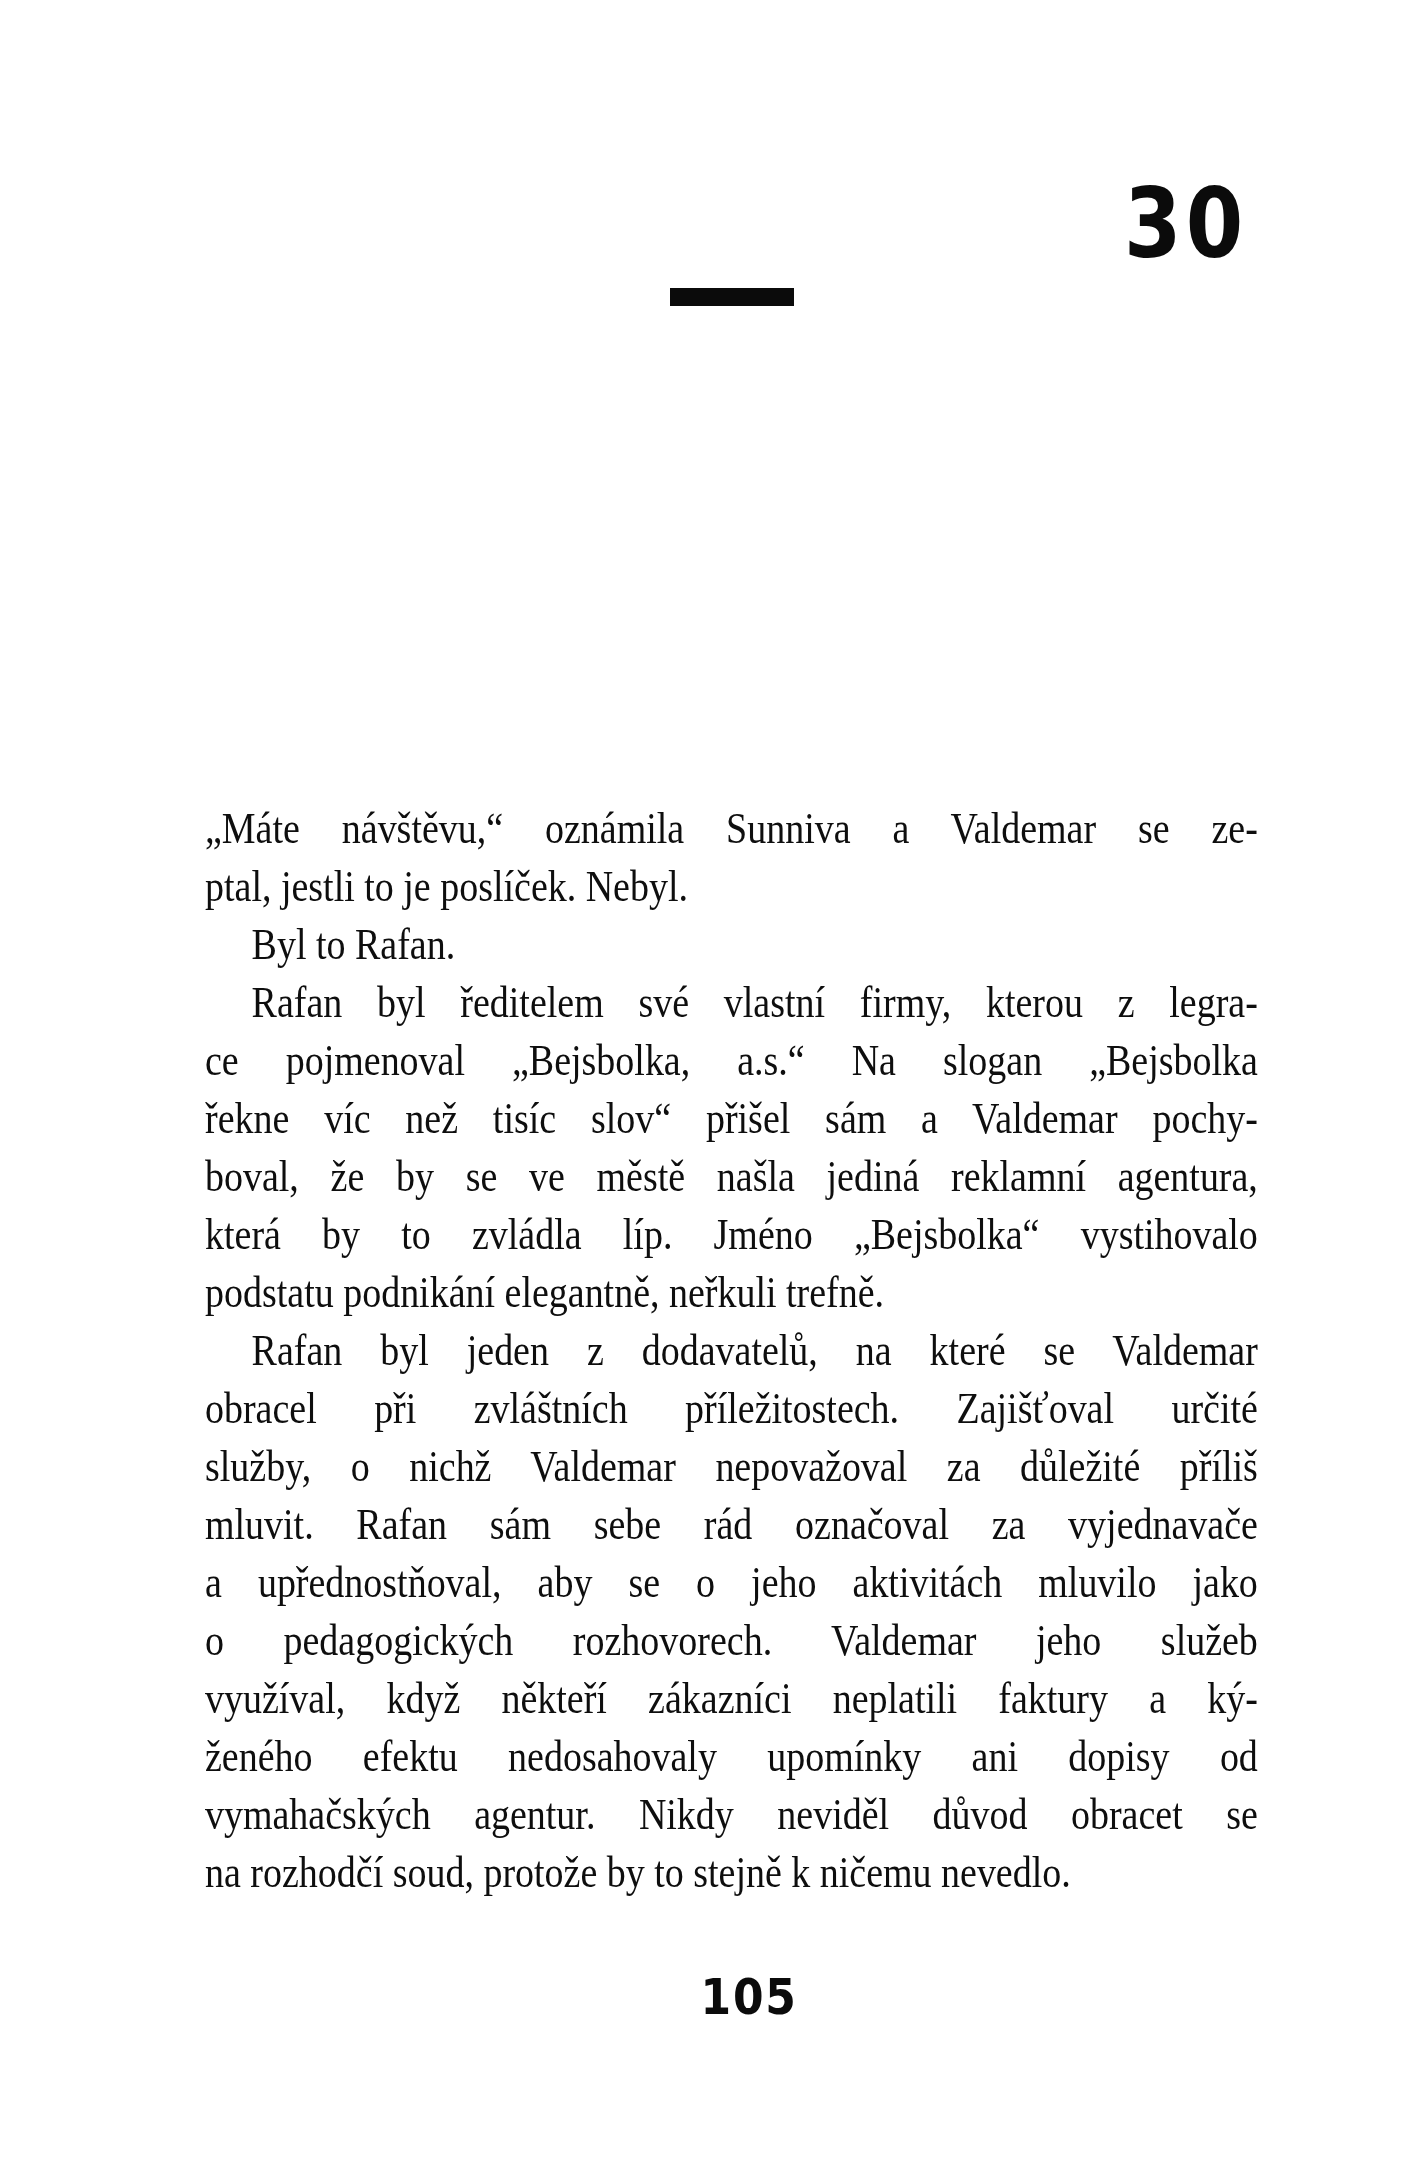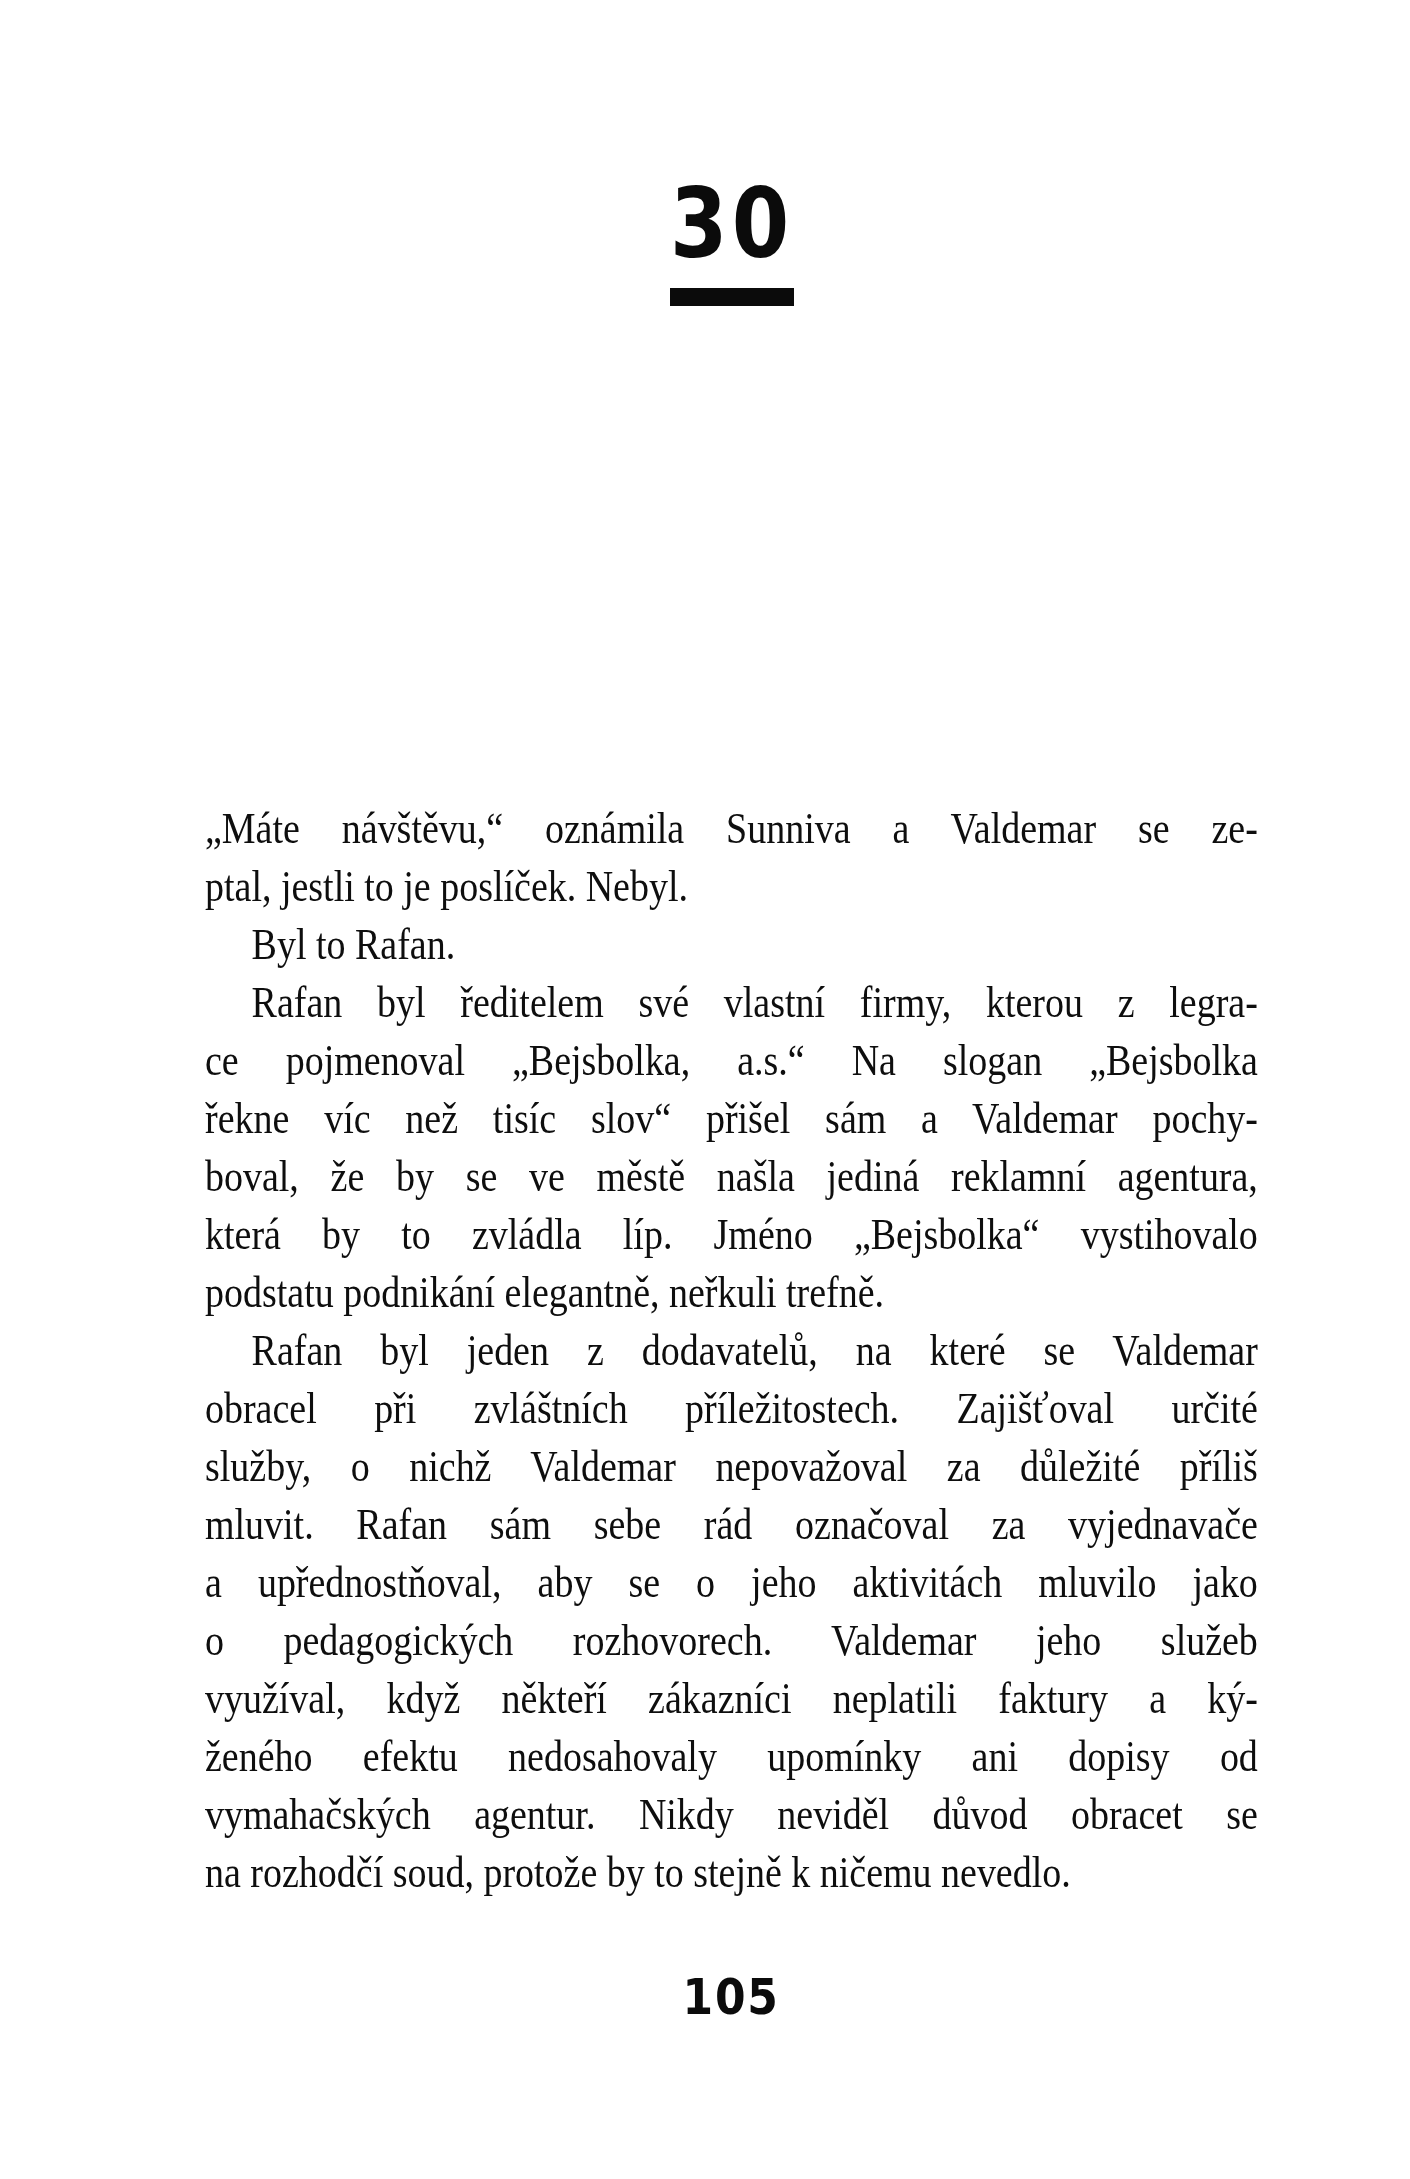--- a/index.html
+++ b/index.html
@@ -11,21 +11,21 @@
     overflow: hidden;
     font-family: "Liberation Serif", serif;
     color: #0d0d0d;
   }
   
   .heading-wrap {
     position: absolute;
     top: 176px;
     left: 205px;
     width: 1053px;
-    text-align: center;
+    text-align: right;
   }
   .chapter-num {
     display: inline-block;
     font-family: "DejaVu Sans", sans-serif;
     font-weight: bold;
     font-size: 96px;
     line-height: 1;
     letter-spacing: 5px;
     color: #0b0b0b;
     transform: scaleX(0.86);
@@ -57,21 +57,21 @@
     white-space: normal;
     height: 58px;
     overflow: hidden;
   }
   .line.last { text-align-last: left; }
   .line.indent { text-indent: 54px; }
   
   .pagenum-wrap {
     position: absolute;
     top: 1972px;
-    left: 205px;
+    left: 223px;
     width: 1053px;
     text-align: center;
   }
   .page-num {
     display: inline-block;
     font-family: "DejaVu Sans", sans-serif;
     font-weight: bold;
     font-size: 50px;
     line-height: 1;
     letter-spacing: 2px;

